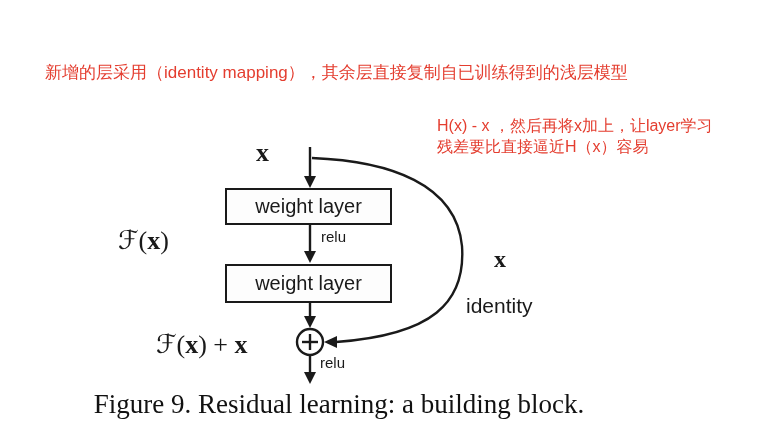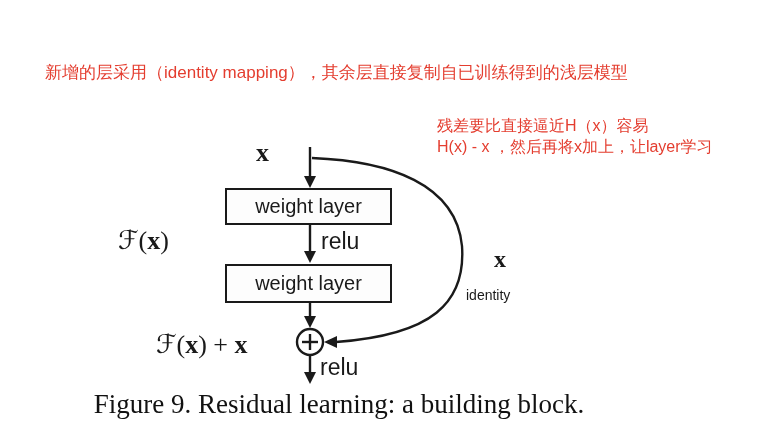--- a/index.html
+++ b/index.html
@@ -36,24 +36,24 @@
     color: #1a1a1a;
   }
   #box1 { top: 188px; height: 37px; }
   #box2 { top: 264px; height: 39px; }
   .serif-bold {
     font-family: "Liberation Serif", "DejaVu Serif", serif;
     font-weight: bold;
   }
   #x-top    { left: 256px; top: 138px; font-size: 26px; }
   #x-right  { left: 494px; top: 246px; font-size: 24px; }
-  .relu { font-size: 23px; font-family: "Liberation Sans", sans-serif; }
+  .relu { font-size: 15px; font-family: "Liberation Sans", sans-serif; }
   #relu-mid    { left: 321px; top: 228px; }
   #relu-bottom { left: 320px; top: 354px; }
-  #identity-label { left: 466px; top: 287px; font-size: 14px; }
+  #identity-label { left: 466px; top: 294px; font-size: 21px; }
   .math {
     font-family: "Liberation Serif", "DejaVu Serif", serif;
     font-size: 26px;
     white-space: nowrap;
   }
   .math .scrF {
     font-family: "DejaVu Sans", "DejaVu Serif", serif;
     font-style: normal;
   }
   .math b { font-weight: bold; }
@@ -68,22 +68,22 @@
   }
 </style>
 </head>
 <body>
 
 <div id="canvas">
 
   <div id="note-top" class="abs red-note">新增的层采用（identity mapping），其余层直接复制自已训练得到的浅层模型</div>
 
   <div id="note-side" class="abs red-note">
+    <div>H(x) - x ，然后再将x加上，让layer学习</div>
     <div>残差要比直接逼近H（x）容易</div>
-    <div>H(x) - x ，然后再将x加上，让layer学习</div>
   </div>
 
   <svg class="layer" width="758" height="436" viewBox="0 0 758 436">
     <g stroke="#1a1a1a" stroke-width="2.4" fill="none">
       <path d="M312,158 C390,161 456,184 462,246 C466,303 432,335 336,342"></path>
     </g>
     <g>
       <line x1="310" y1="147" x2="310" y2="178" stroke="#1a1a1a" stroke-width="2.4"></line>
       <polygon points="310,188 304,176 316,176" fill="#1a1a1a"></polygon>
     </g>

